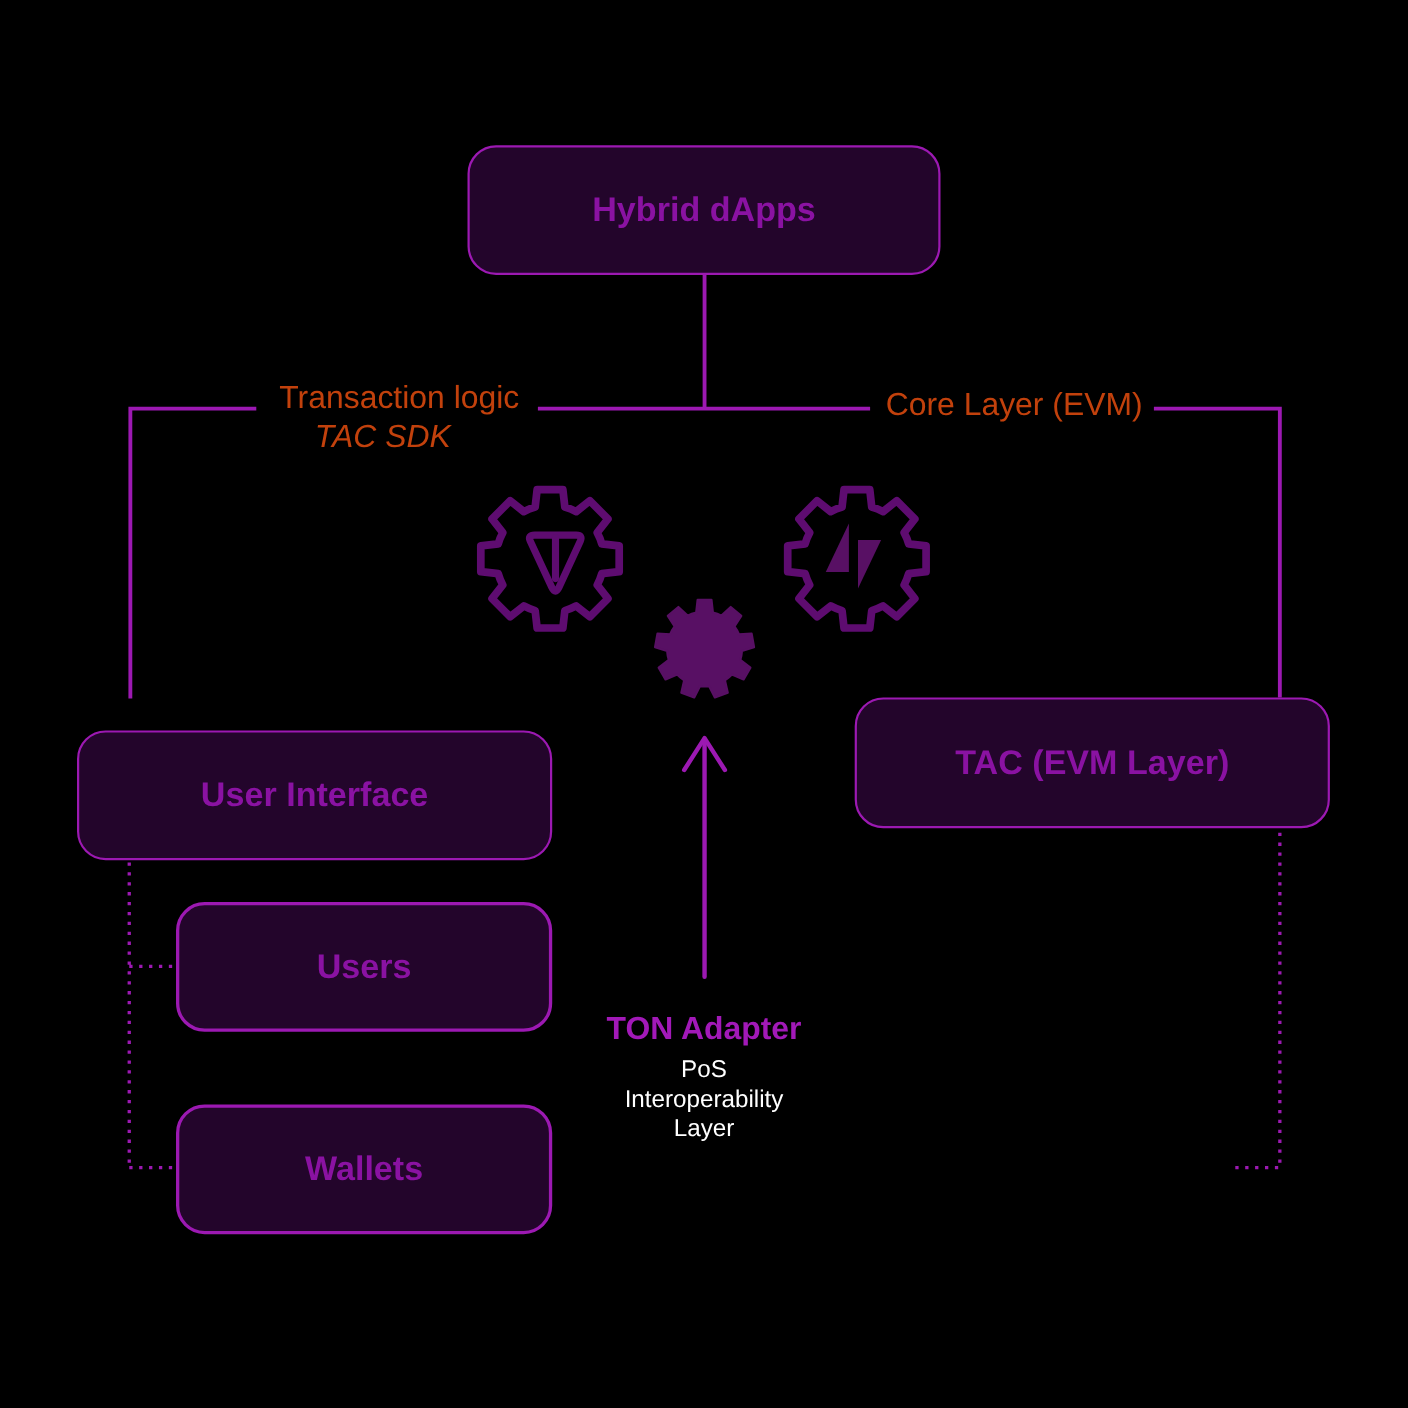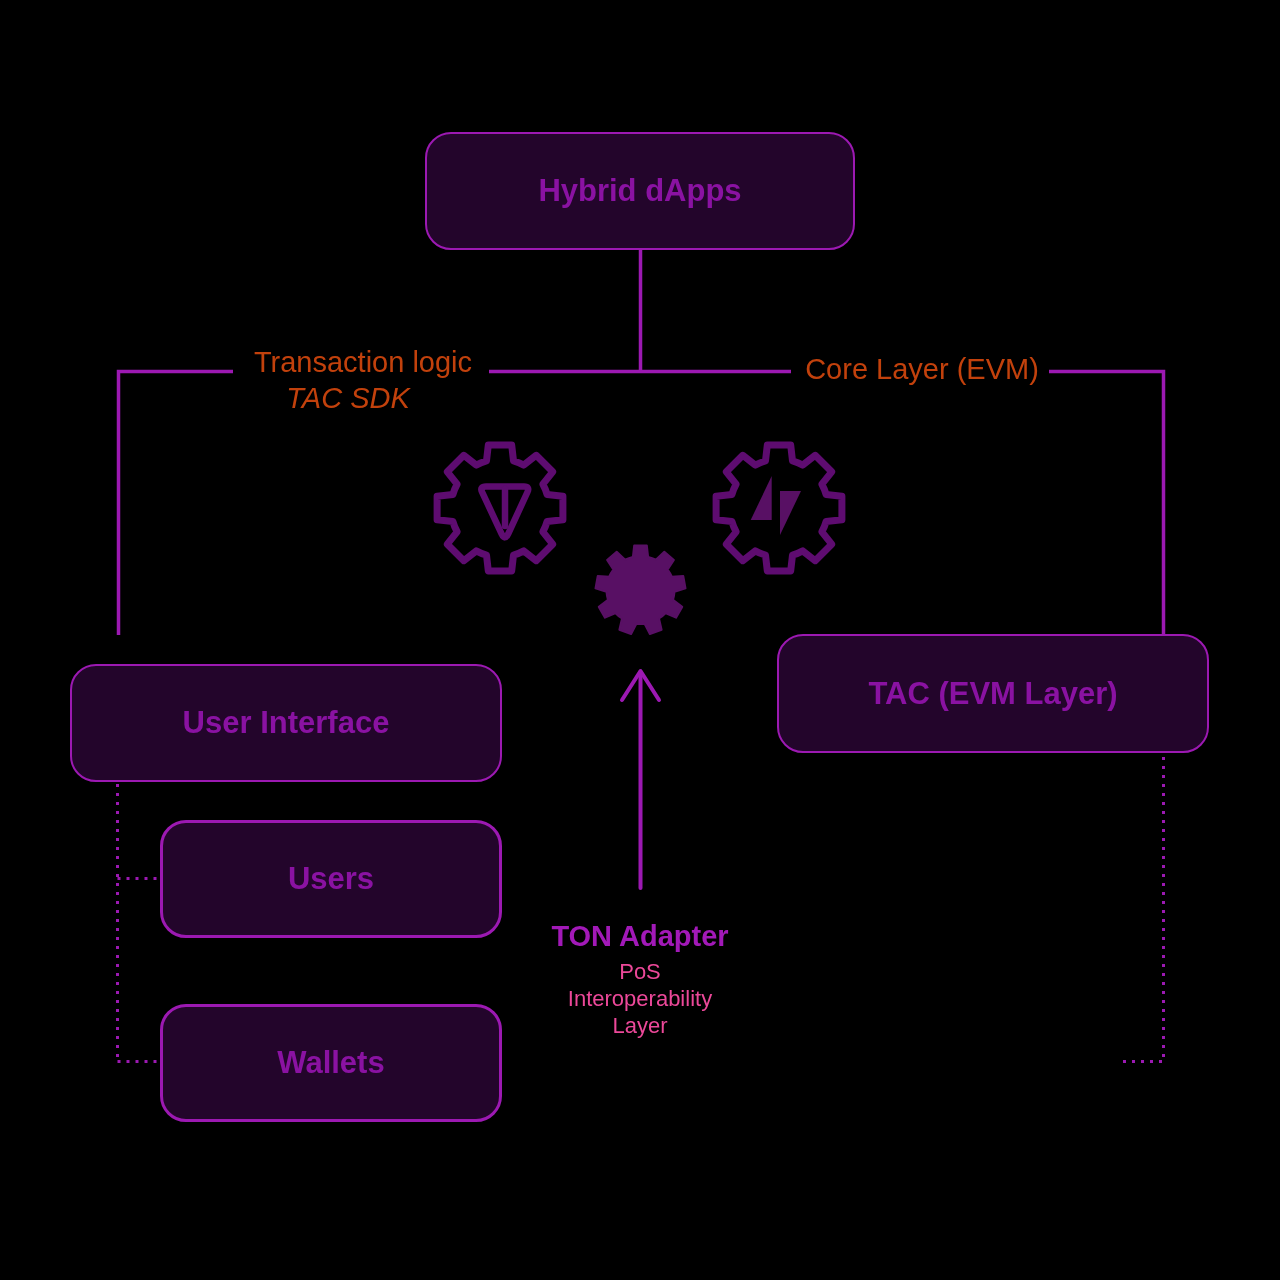--- a/index.html
+++ b/index.html
@@ -25,21 +25,21 @@
   .lbl{
     position:absolute;
     color:#c2410c;
     font-size:29px;
     white-space:nowrap;
     transform:translate(-50%,-50%);
   }
   .lbl.bold{font-weight:bold;font-size:29px;color:#a219b8;}
   .sub{
     position:absolute;
-    color:#ec4899;
+    color:#ffffff;
     font-size:22px;
     line-height:27px;
     text-align:center;
     transform:translate(-50%,0);
     white-space:pre-line;
   }
 </style>
 </head>
 <body>
 

